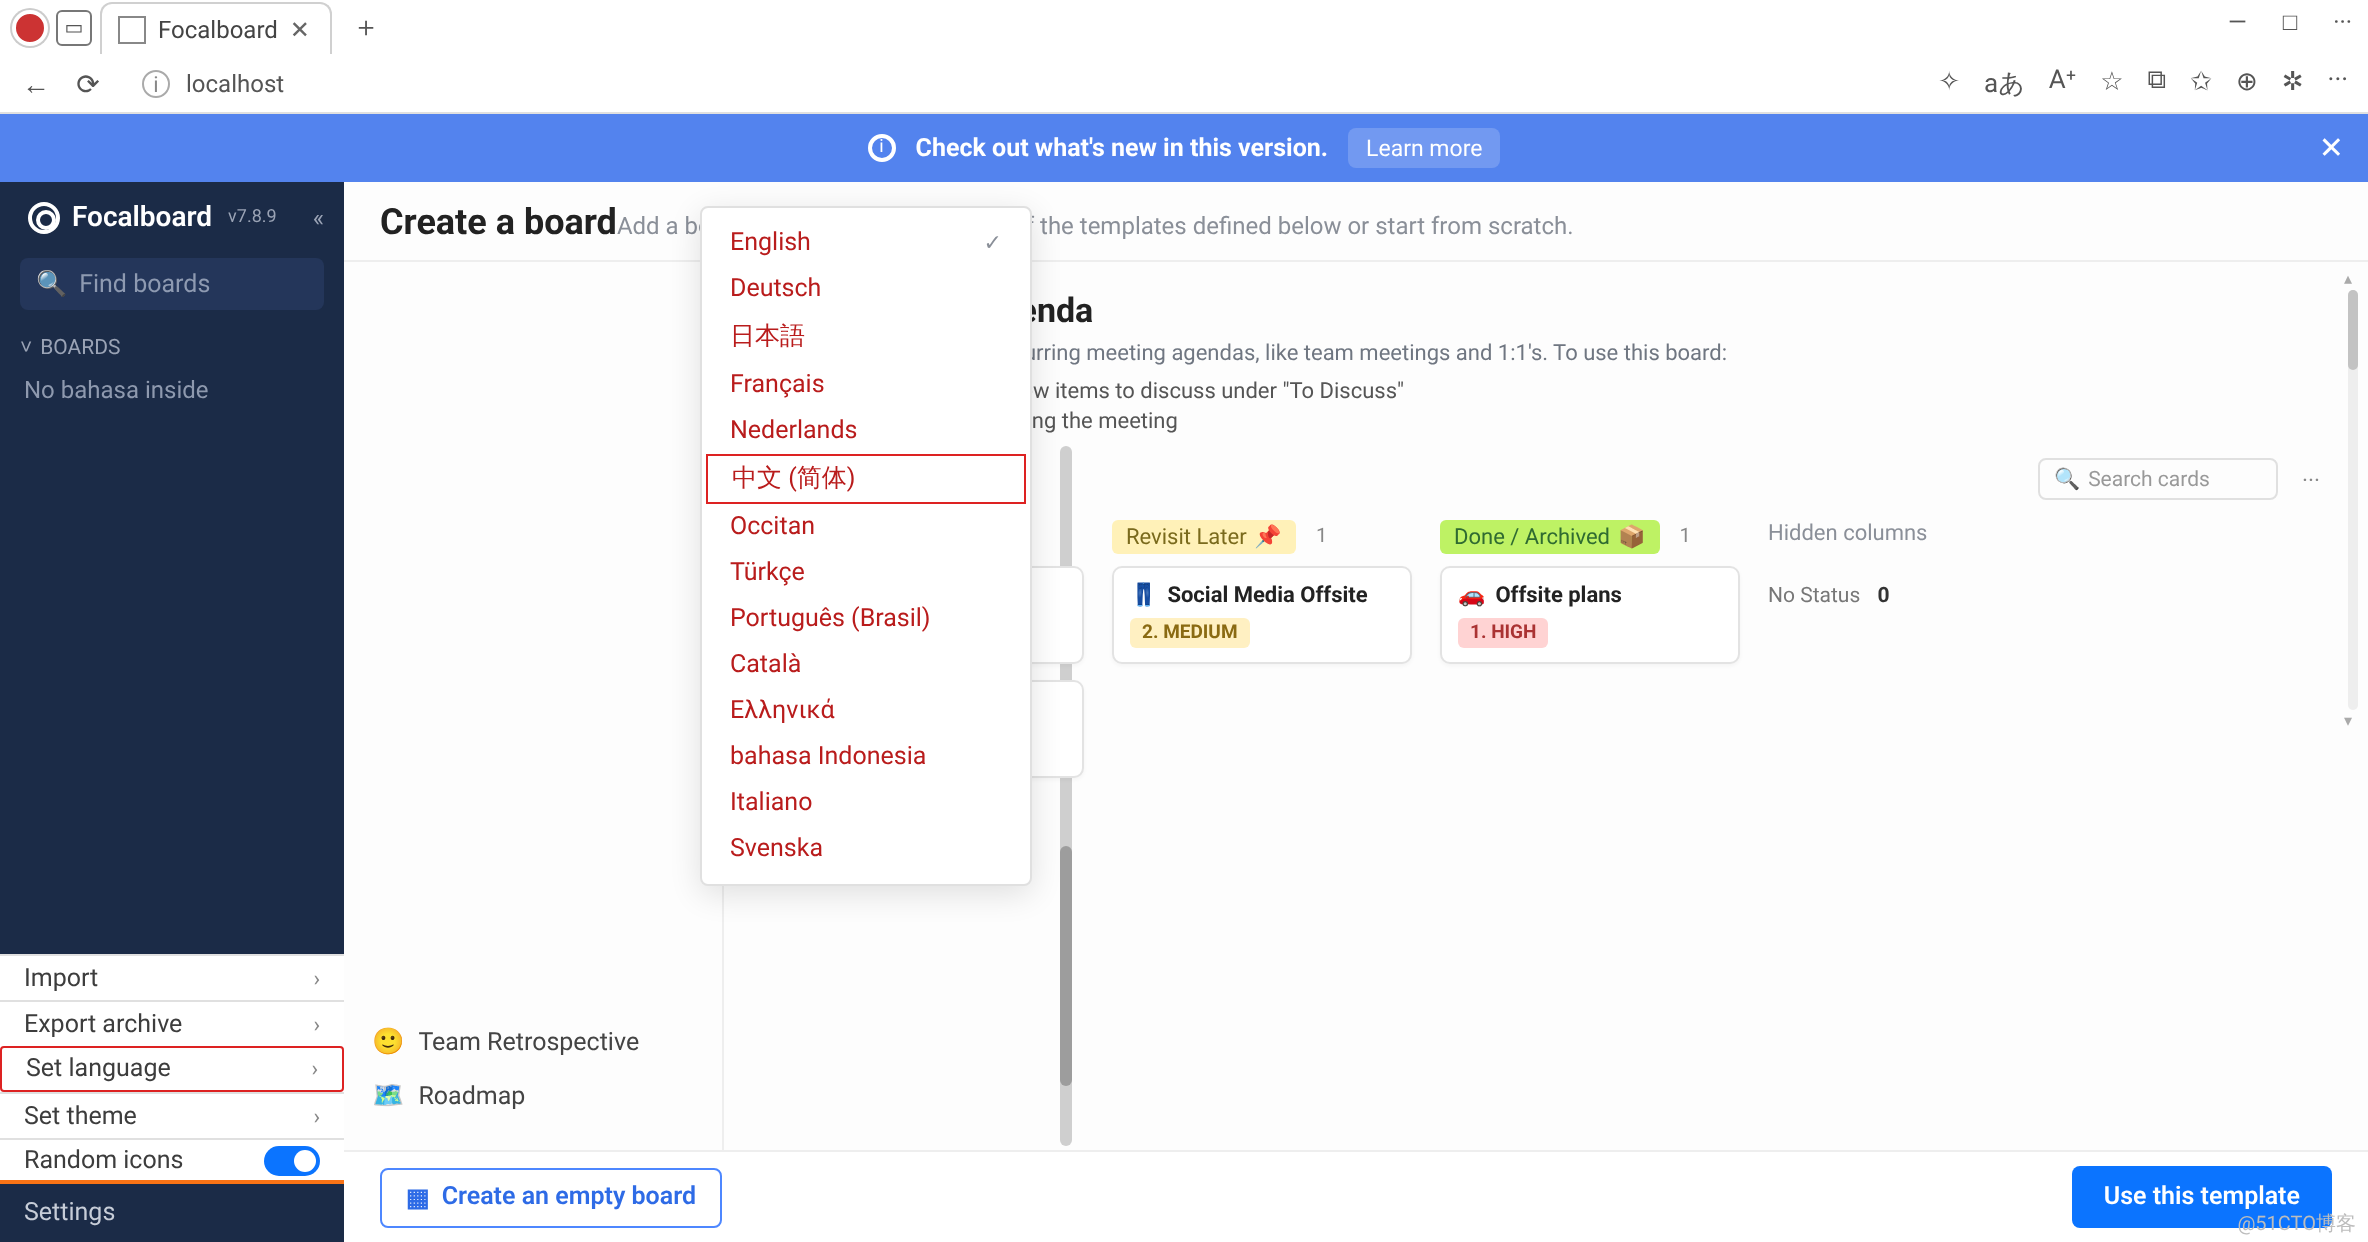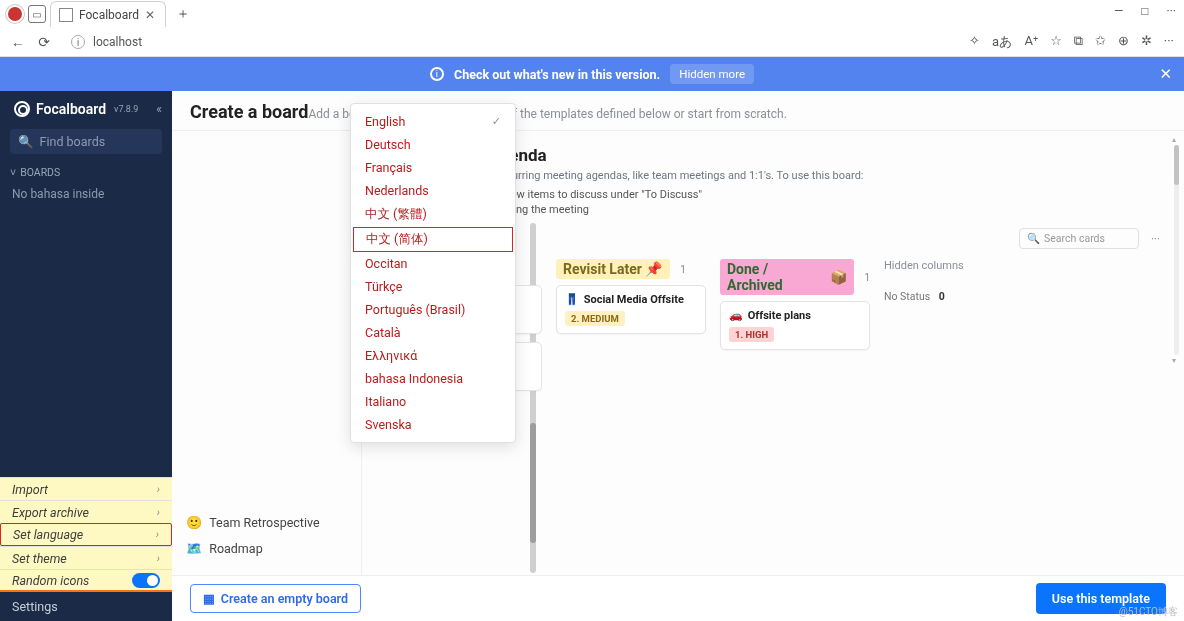--- a/index.html
+++ b/index.html
@@ -39,21 +39,21 @@
 .sb-logo::after{content:"";position:absolute;left:2px;top:2px;width:6px;height:6px;border:2px solid #fff;border-radius:50%;}
 .sb-title { font-weight:600; font-size:14px; }
 .sb-ver { font-size:9px; color:#9aa3b5; margin-left:2px; }
 .sb-collapse { margin-left:auto; color:#9aa3b5; font-size:12px;}
 .sb-search { margin:6px 10px; background:#24365a; border-radius:4px; display:flex; align-items:center; gap:6px; padding:5px 8px; color:#8e9ab1; }
 .sb-section { padding:6px 10px 4px; font-size:10.5px; color:#9aa3b5; display:flex; align-items:center; gap:4px;}
 .sb-empty { padding:4px 12px; color:#8e99ae; font-size:12px;}
 .sb-flex { flex:1; }
 
 
-.settings-panel { background:#fef9c3; color:#3d3d3d;font-style:italic; }
+.settings-panel { background:#ffffff; color:#3d3d3d; }
 .settings-row { height:23px; display:flex; align-items:center; justify-content:space-between; padding:0 12px; font-size:12.5px; border-top:1px solid #e0e0e0; }
 .settings-row:last-child { border-bottom:2px solid #f97316;}
 .settings-row.hl { border:1.5px solid #d22; border-radius:2px; }
 .chevron { color:#888; font-size:11px;}
 .toggle { width:28px; height:15px; background:#0b74ff; border-radius:10px; position:relative; }
 .toggle::after{content:"";position:absolute;right:2px;top:2px;width:11px;height:11px;background:#fff;border-radius:50%;}
 .settings-footer { background:#1b2b47; color:#c7cdd8; padding:7px 12px; font-size:12.5px; }
 
 
 .main { flex:1; display:flex; flex-direction:column; background:#fdfdfd; overflow:hidden; position:relative;}
@@ -83,24 +83,24 @@
 .pv-list { font-size:11px; color:#555; margin-left:18px;}
 .pv-list li{ list-style:disc; margin-bottom:2px;}
 .view-row { display:flex; align-items:center; gap:6px; margin-top:12px; font-size:11.5px; color:#555;}
 .view-row .vchev{font-size:9px;color:#888;}
 .search-cards { margin-left:auto; border:1px solid #e0e0e0; border-radius:4px; padding:3px 7px; font-size:10.5px; color:#999; display:flex; align-items:center; gap:4px; width:120px;}
 .dots { color:#888; padding:0 6px;}
 
 .board { display:flex; gap:14px; margin-top:10px; align-items:flex-start;}
 .col { width:150px; }
 .col-head { display:flex; align-items:center; gap:10px; margin-bottom:6px;}
-.badge { font-size:14px; font-weight:700; padding:2px 7px; border-radius:3px; display:inline-flex; align-items:center; gap:4px;}
+.badge { font-size:11px; font-weight:400; padding:2px 7px; border-radius:3px; display:inline-flex; gap:4px;}
 .badge.pink{background:#ffcdd6;color:#8a3a46;}
 .badge.yellow{background:#fff1b8;color:#7a6a1c;}
-.badge.green{background:#f9a8d4;color:#2f6b31;}
+.badge.green{background:#bef264;color:#2f6b31;}
 .count{font-size:10px;color:#888;}
 .card { border:1px solid #e3e3e3; border-radius:5px; padding:7px 8px; background:#fff; margin-bottom:8px; box-shadow:0 1px 2px rgba(0,0,0,0.04);}
 .card-title { font-size:11px; font-weight:700; display:flex; align-items:center; gap:5px; color:#222;}
 .prio { margin-top:5px; display:inline-block; font-size:9.5px; font-weight:700; padding:2px 6px; border-radius:3px;}
 .prio.high{background:#ffd3d3;color:#a33;}
 .prio.med{background:#fff0c2;color:#8a6a12;}
 .hidden-cols { width:100px; font-size:11px; color:#8a8f98;}
 .hidden-cols .ns { margin-top:18px; color:#777; font-size:10.5px;}
 .hidden-cols .ns b{color:#333; font-weight:700; margin-left:6px;}
 
@@ -152,21 +152,21 @@
   <div class="wnd-controls">
     <span>—</span>
     <span>□</span>
     <span>···</span>
   </div>
 </div>
 
 <div class="banner">
   <span class="bicon">i</span>
   <b>Check out what's new in this version.</b>
-  <span class="learn">Hidden more</span>
+  <span class="learn">Learn more</span>
   <span class="close-banner">✕</span>
 </div>
 
 <div class="app-body">
 
   <div class="sidebar">
     <div class="sb-header">
       <span class="sb-logo"></span>
       <span class="sb-title">Focalboard</span>
       <span class="sb-ver">v7.8.9</span>
@@ -340,27 +340,27 @@
     </div>
 
     <div class="lang-menu">
       <div class="lang-item selected">
           <span>English</span>
         </div>
       <div class="lang-item">
           <span>Deutsch</span>
         </div>
       <div class="lang-item">
+          <span>日本語</span>
+        </div>
+      <div class="lang-item">
           <span>Français</span>
         </div>
       <div class="lang-item">
           <span>Nederlands</span>
-        </div>
-      <div class="lang-item">
-          <span>中文 (繁體)</span>
         </div>
       <div class="lang-item hl">
           <span>中文 (简体)</span>
         </div>
       <div class="lang-item">
           <span>Occitan</span>
         </div>
       <div class="lang-item">
           <span>Türkçe</span>
         </div>

